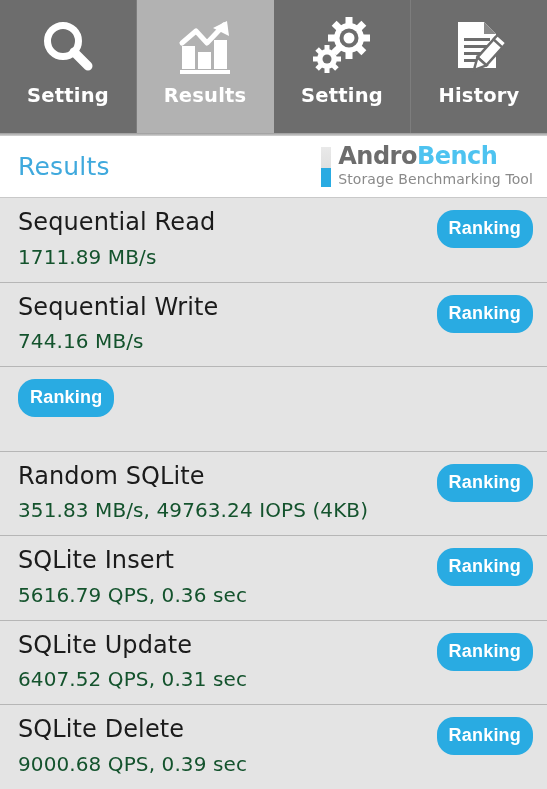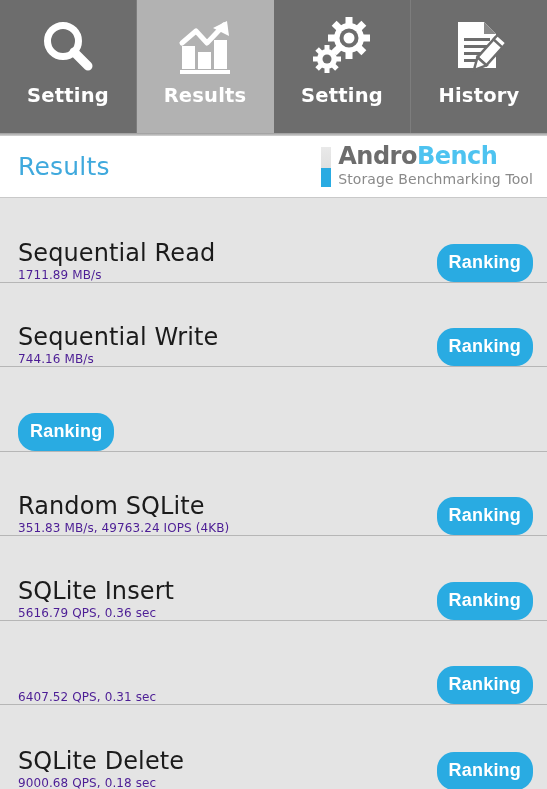--- a/index.html
+++ b/index.html
@@ -73,33 +73,33 @@
     font-size:14px; color:#8a8a8a;
     text-align:right; margin-top:3px; letter-spacing:0.1px;
   }
   .header-rule { width:547px; height:1px; background:#c9c9c9; }
   
   .results { width:547px; background:#e4e4e4; }
   .row {
     position:relative;
     height:84.5px;
     border-bottom:1px solid #b6b6b6;
-    display:flex; align-items:flex-end;
-    padding:0 14px 0 18px;
+    display:flex; align-items:flex-start;
+    padding:12px 14px 0 18px;
     background:#e4e4e4;
   }
   .row:last-child { border-bottom:none; }
   .row-text { flex:1 1 auto; }
   .row-title {
     font-size:24px; color:#1b1b1b;
     line-height:1.08; letter-spacing:0.1px;
   }
   .row-value {
-    font-size:12px; color:#4c1d95;
-    margin-top:1px; letter-spacing:0.1px;
+    font-size:20px; color:#14532d;
+    margin-top:9px; letter-spacing:0.1px;
   }
   .ranking-btn {
     flex:0 0 auto;
     background:#29abe2;
     color:#ffffff;
     font-size:18px; font-weight:bold;
     border:none; border-radius:17px;
     padding:8px 12px 9px 12px;
     cursor:pointer;
     letter-spacing:0.2px;
@@ -238,24 +238,25 @@
     </div>
     <div class="row">
       <div class="row-text">
         <div class="row-title">SQLite Insert</div>
         <div class="row-value">5616.79 QPS, 0.36 sec</div>
       </div>
       <button class="ranking-btn">Ranking</button>
     </div>
     <div class="row">
       <div class="row-text">
+        <div class="row-title">SQLite Update</div>
         <div class="row-value">6407.52 QPS, 0.31 sec</div>
       </div>
       <button class="ranking-btn">Ranking</button>
     </div>
     <div class="row">
       <div class="row-text">
         <div class="row-title">SQLite Delete</div>
-        <div class="row-value">9000.68 QPS, 0.18 sec</div>
+        <div class="row-value">9000.68 QPS, 0.39 sec</div>
       </div>
       <button class="ranking-btn">Ranking</button>
     </div>
   </div>
 
 </body></html>

